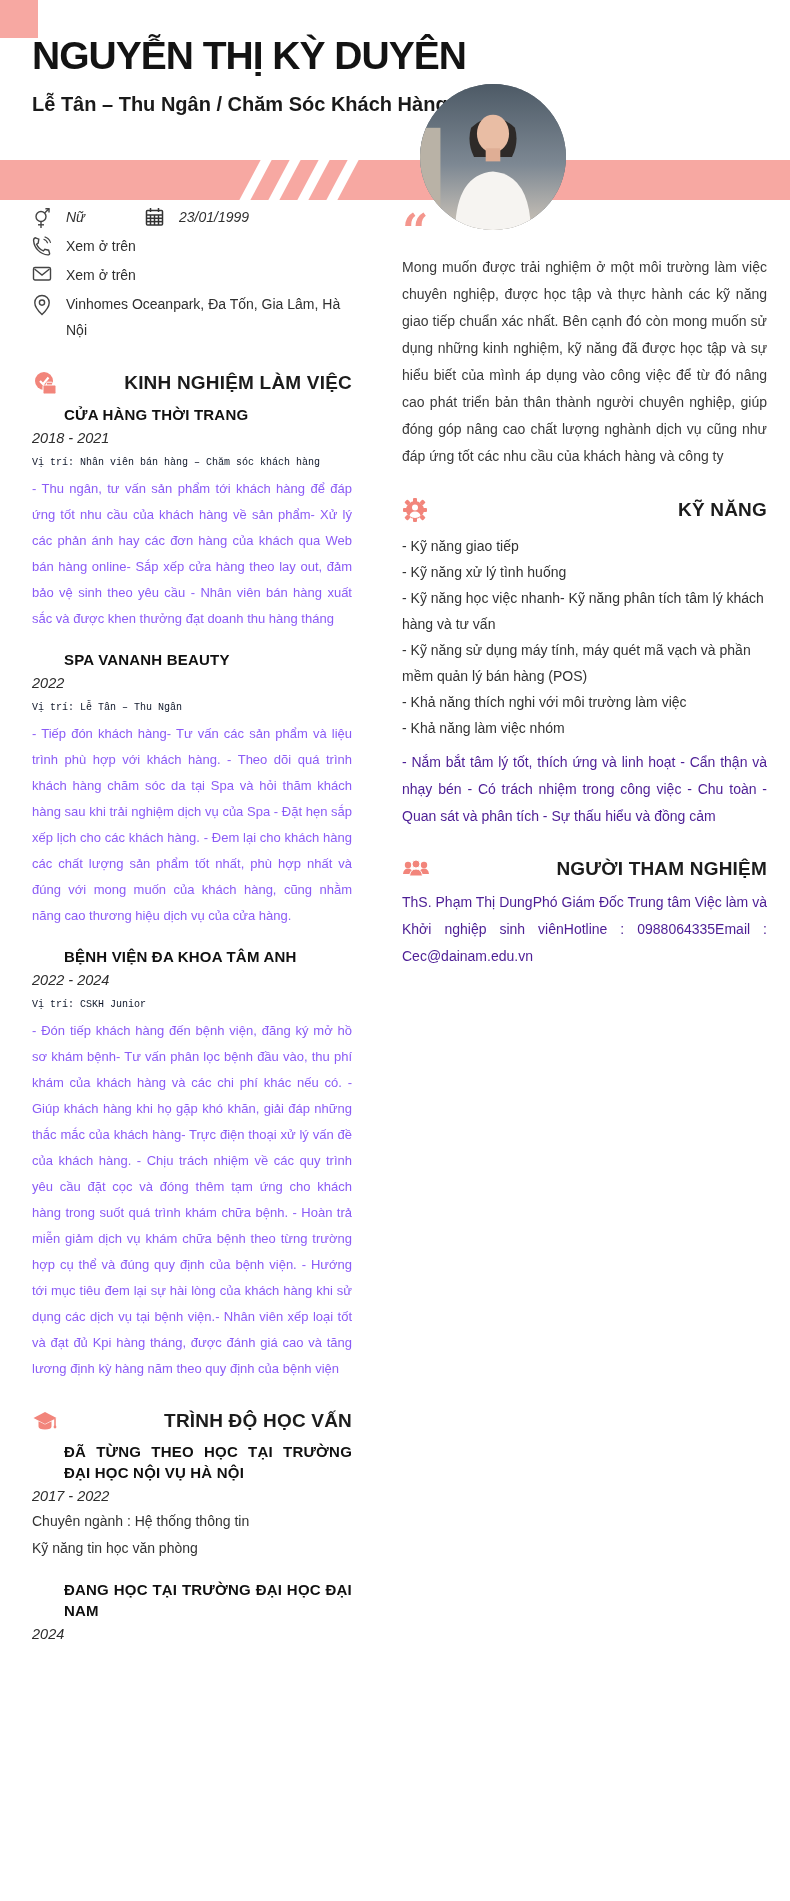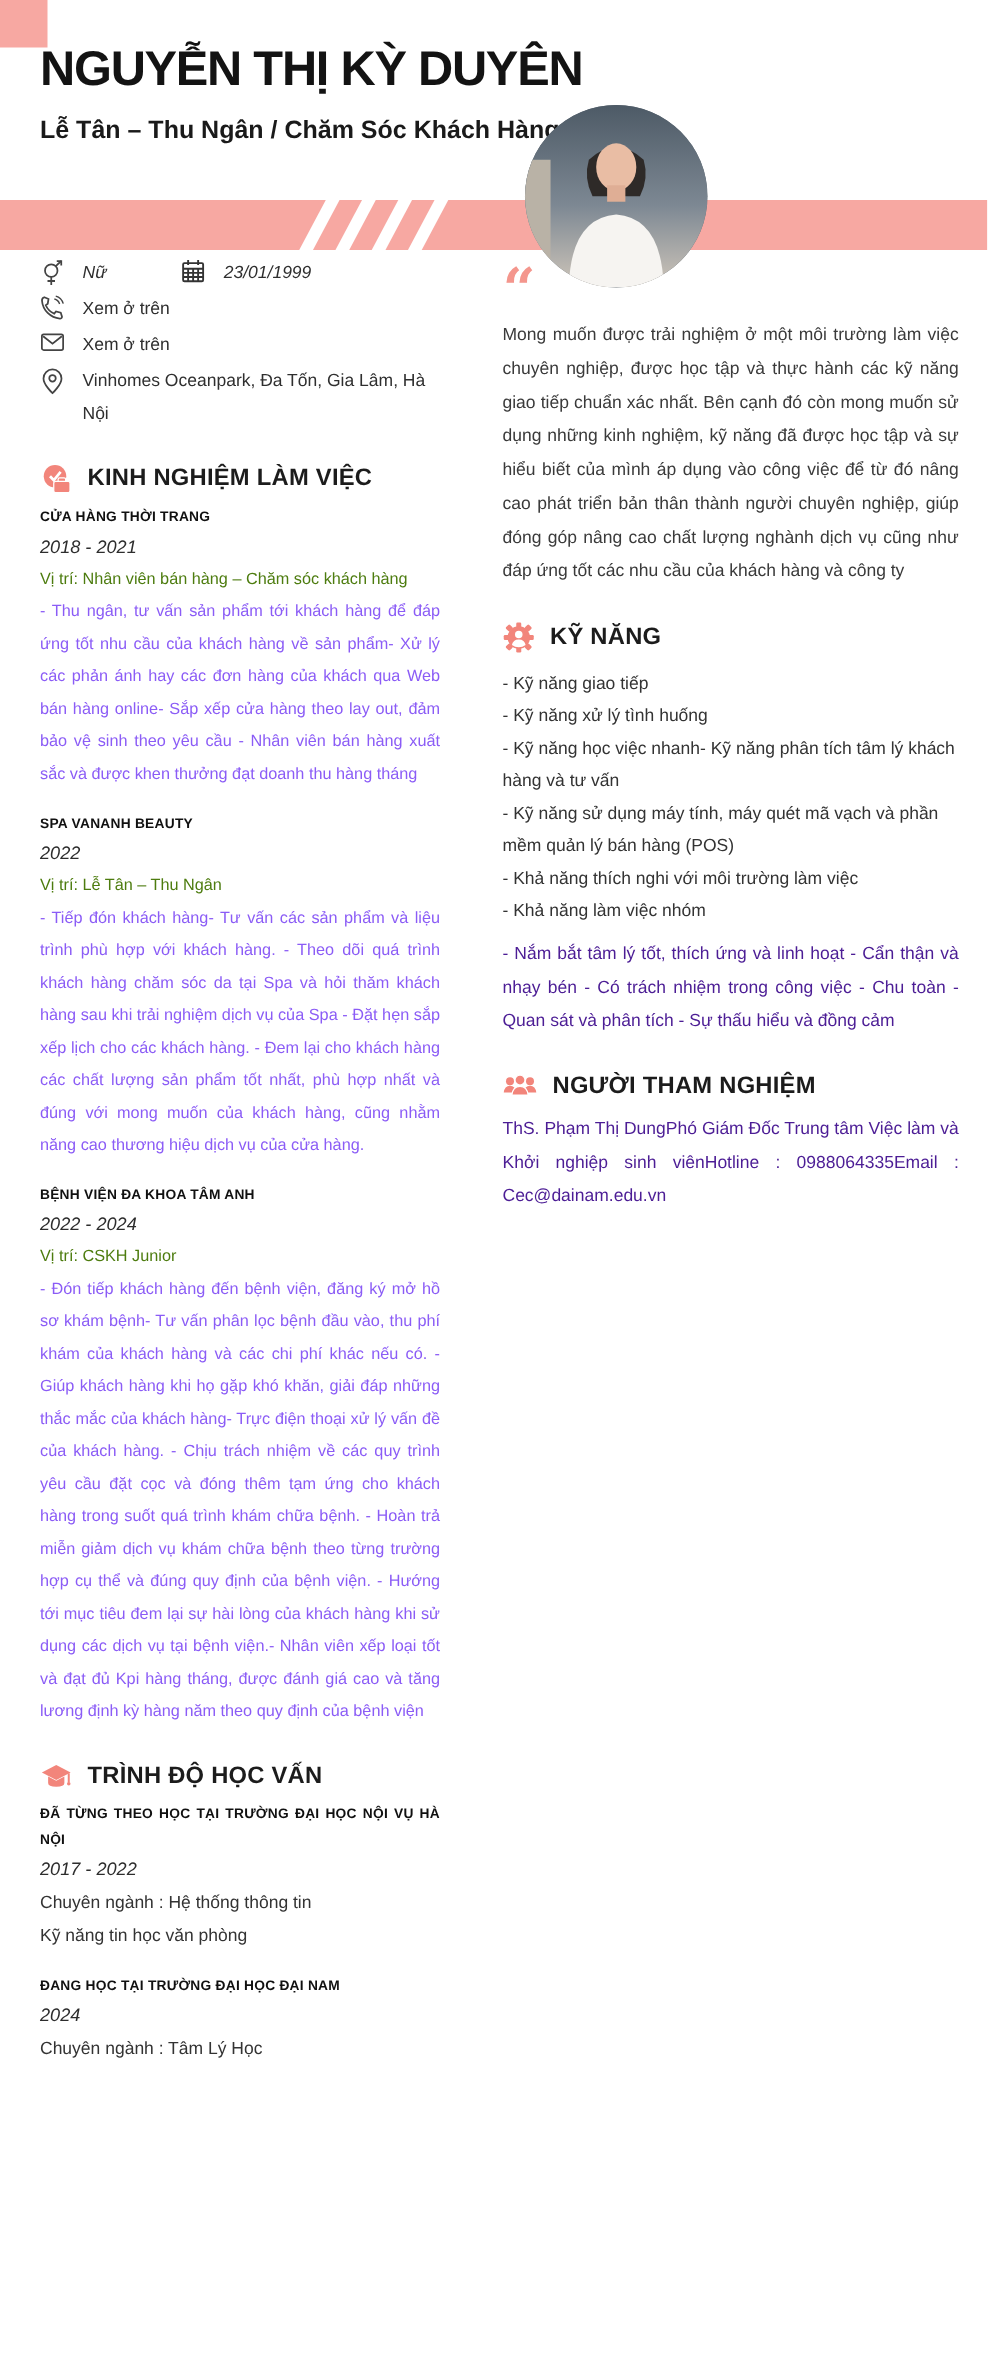--- a/index.html
+++ b/index.html
@@ -35,27 +35,27 @@
 
   .contact-row{display:flex;align-items:flex-start;gap:14px;font-size:14px;line-height:26px;margin-bottom:3px;color:#2f2f2f;}
   .contact-row .ico{flex:0 0 20px;padding-top:3px;}
   .contact-pair{display:flex;font-style:italic;}
   .pair-a{width:113px;display:flex;gap:14px;}
   .pair-b{display:flex;gap:14px;}
 
   .section-heading{
     display:flex;align-items:center;gap:12px;
     font-size:19px;font-weight:bold;color:#1c1c1c;
-    margin:27px 0 8px 0;letter-spacing:0.2px;
+    margin:27px 0 8px 0;letter-spacing:0.2px;justify-content:space-between;
   }
   .section-heading .hico{flex:0 0 26px;display:flex;}
 
-  .entry-title{font-size:11px;font-weight:bold;color:#101010;margin-top:17px;line-height:21px;text-align:justify;letter-spacing:0.2px;}
+  .entry-title{font-size:15px;font-weight:bold;color:#101010;margin-top:17px;line-height:21px;text-align:justify;letter-spacing:0.2px;margin-left:32px;}
   .entry-period{font-size:14.5px;font-style:italic;color:#2d2d2d;line-height:23px;margin-top:2px;}
-  .entry-position{font-size:13px;color:#4d7c0f;line-height:26px;}
+  .entry-position{font-size:10px;color:#0f172a;line-height:26px;font-family:Liberation Mono, monospace;}
   .entry-desc{font-size:13px;color:#8b5cf6;line-height:26px;text-align:justify;}
   .edu-line{font-size:14px;color:#333;line-height:27px;}
 
   .quote-mark{
     font-family:"DejaVu Serif",serif;font-weight:bold;
     font-size:46px;color:#F4968D;line-height:30px;height:34px;margin-top:12px;
   }
   .objective{font-size:14px;line-height:27px;text-align:justify;color:#3a3a3a;margin-top:4px;}
   .skill-item{font-size:14px;line-height:26px;color:#333;}
   .para-justify{font-size:14px;line-height:27px;text-align:justify;color:#4c1d95;}

